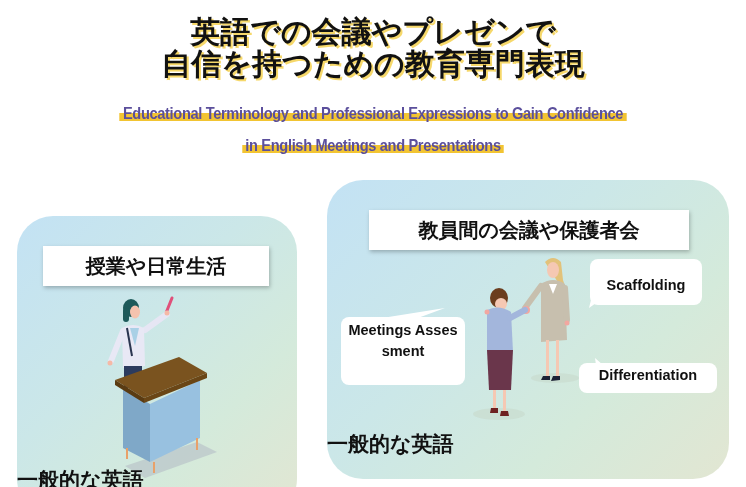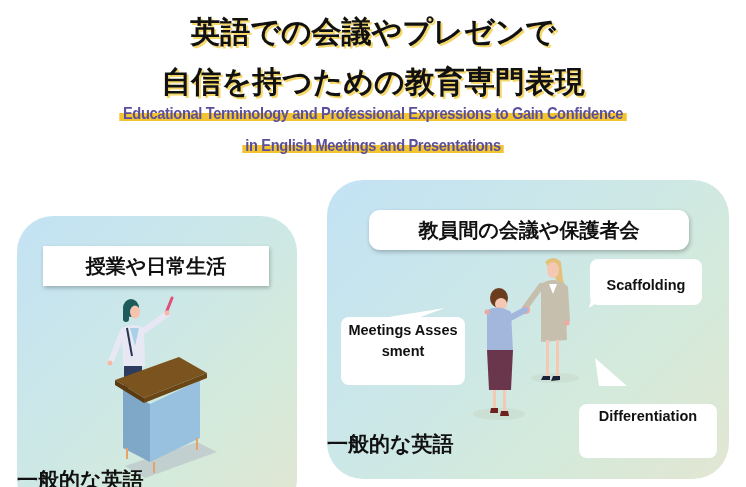--- a/index.html
+++ b/index.html
@@ -6,21 +6,21 @@
     html, body { width: 746px; height: 487px; background: #ffffff; overflow: hidden; }
     body { position: relative; font-family: "DejaVu Sans", sans-serif; color: #111; }
 
     .title-line {
       position: absolute; left: 0; width: 746px; text-align: center;
       font-family: Liberation Sans, sans-serif; font-weight: bold;
       font-size: 30px; letter-spacing: 0px; color: #111;
       text-shadow: 2px 2px 0 #f6d86a, -1px -1px 0 #fff;
     }
     #t1 { top: 12px; }
-    #t2 { top: 62px; }
+    #t2 { top: 44px; }
 
     .sub-line {
       position: absolute; left: 0; width: 746px; text-align: center;
       font-family: "Liberation Sans", sans-serif; font-weight: bold;
       color: #5b4f9c; font-size: 17px; letter-spacing: -0.4px;
       transform: scaleX(0.86);
     }
     .sub-line span {
       background: linear-gradient(to bottom, transparent 45%, #f2c432 45%, #f2c432 92%, transparent 92%);
       padding: 0 4px;
@@ -34,21 +34,21 @@
     }
     #panel-left { left: 17px; width: 280px; margin-top: 36px; }
     #panel-right { left: 327px; width: 402px; }
 
     .panel-header {
       position: absolute; top: 30px; height: 40px; background: #fff;
       box-shadow: 1px 2px 4px rgba(0,0,0,0.25);
       font-weight: bold; font-size: 20px; text-align: center; line-height: 40px; color: #111;
     }
     #panel-left .panel-header { left: 26px; width: 226px; }
-    #panel-right .panel-header { left: 42px; width: 320px; border-radius: 11px; }
+    #panel-right .panel-header { left: 42px; width: 320px; }
 
     .panel-footer {
       position: absolute; top: 250px; left: 0; right: 0; text-align: left;
       font-weight: bold; font-size: 21px; color: #111;
     }
 
     .bubble {
       position: absolute; background: #fff; border-radius: 8px;
       font-family: "Liberation Sans", sans-serif; font-weight: bold; font-size: 14.5px;
       line-height: 21px; text-align: center; color: #111; padding: 2px 4px;
@@ -139,16 +139,16 @@
     <circle cx="160" cy="132" r="2.5" fill="#f2a7a0"></circle>
     <path d="M160 170 L186 170 L184 210 L162 210 Z" fill="#6a364b"></path>
     <rect x="166" y="210" width="3" height="20" fill="#f5c8b3"></rect>
     <rect x="176" y="210" width="3" height="22" fill="#f5c8b3"></rect>
     <path d="M164 228 L171 228 L171 233 L163 233 Z" fill="#6e2020"></path>
     <path d="M174 231 L181 231 L182 236 L173 236 Z" fill="#6e2020"></path>
   </svg>
 
   <div class="bubble" style="left:14px; top:137px; width:124px; height:68px; padding-top:3px;">Meetings Assessment</div>
   <div class="bubble" style="left:263px; top:79px; width:112px; height:46px; padding:16px 14px;">Scaffolding</div>
-  <div class="bubble" style="left:252px; top:183px; width:138px; height:54px; padding:2px 10px;margin-top:41px;">Differentiation</div>
+  <div class="bubble" style="left:252px; top:183px; width:138px; height:30px; padding:2px 10px;">Differentiation</div>
 
   <div class="panel-footer">一般的な英語</div>
 </div>
 
 </body></html>

